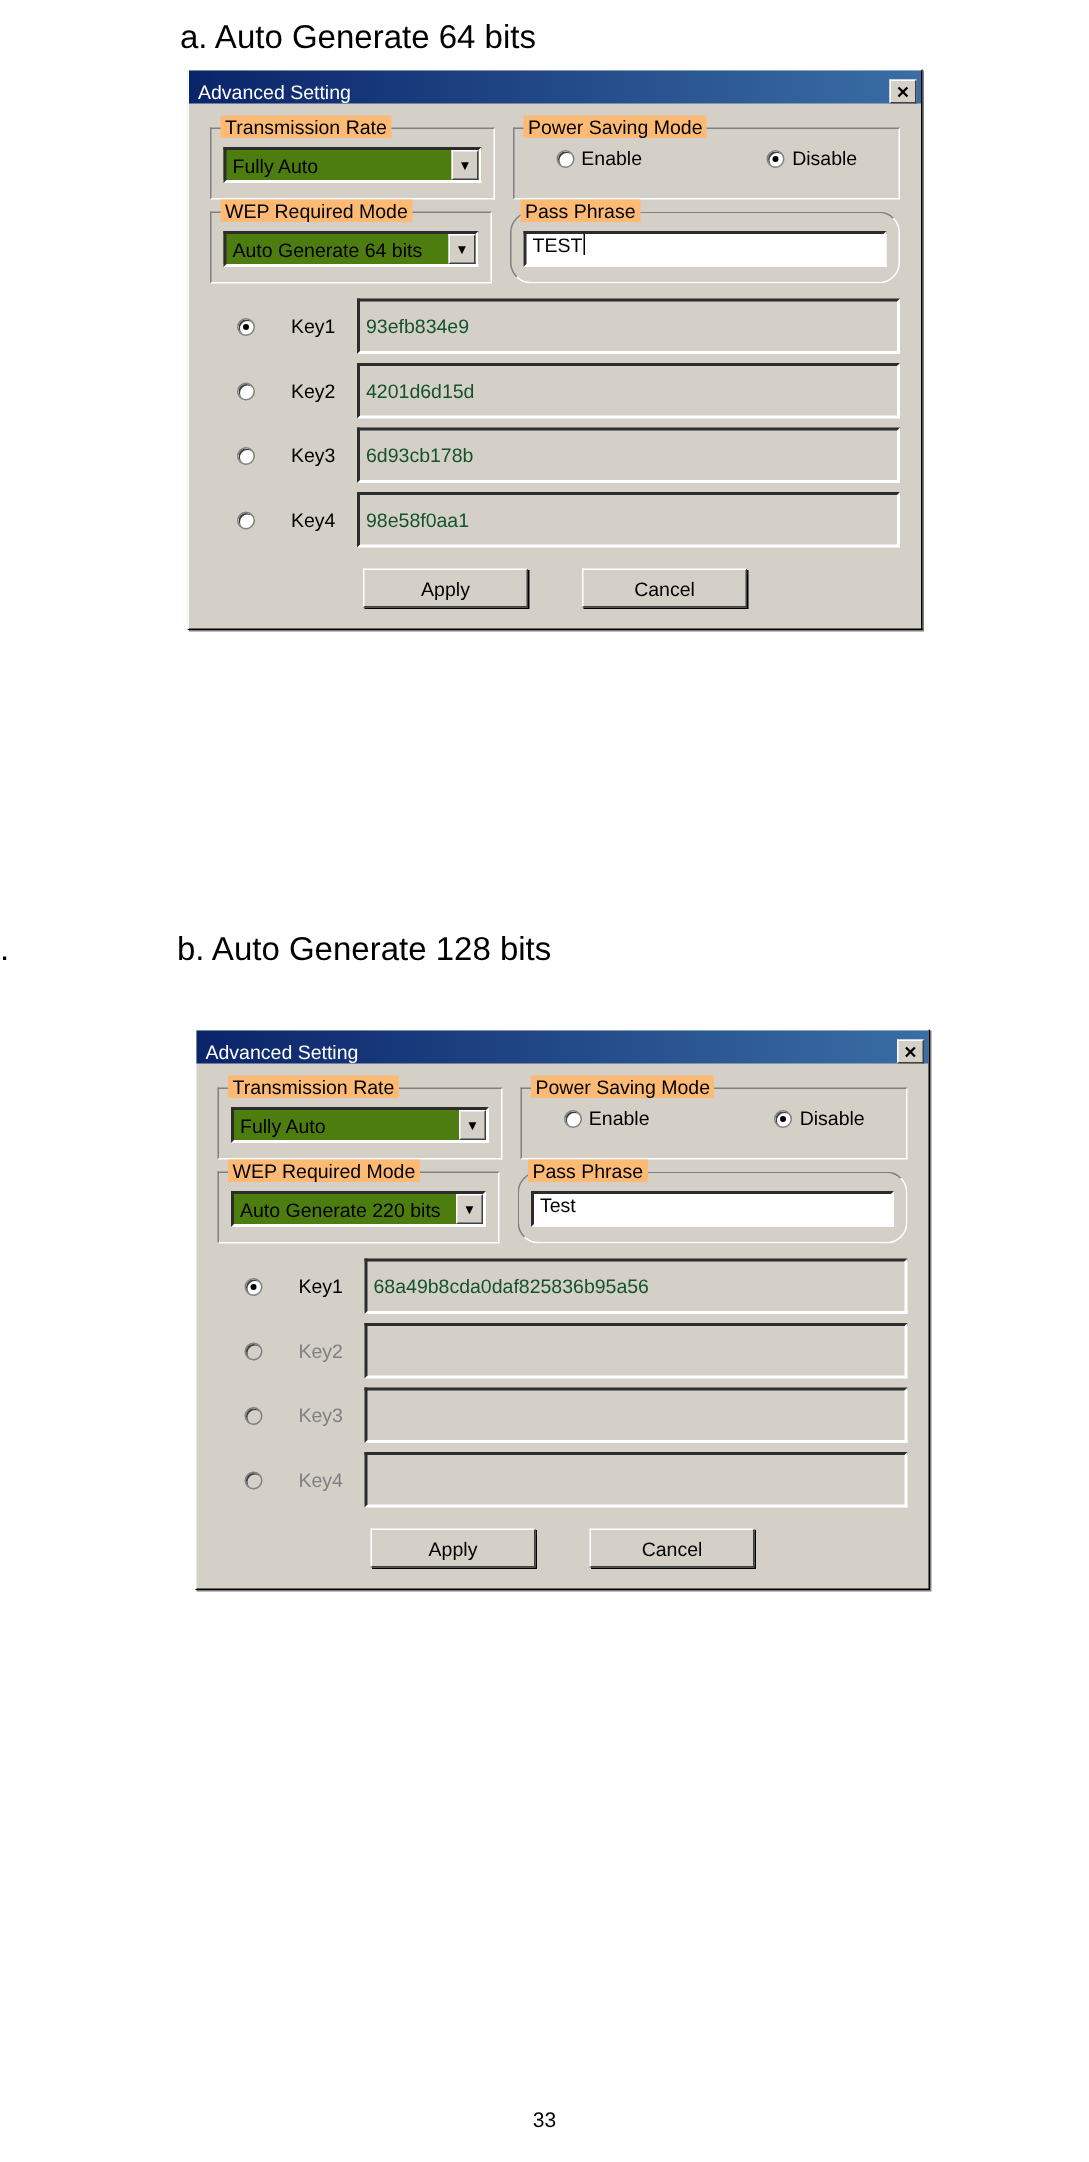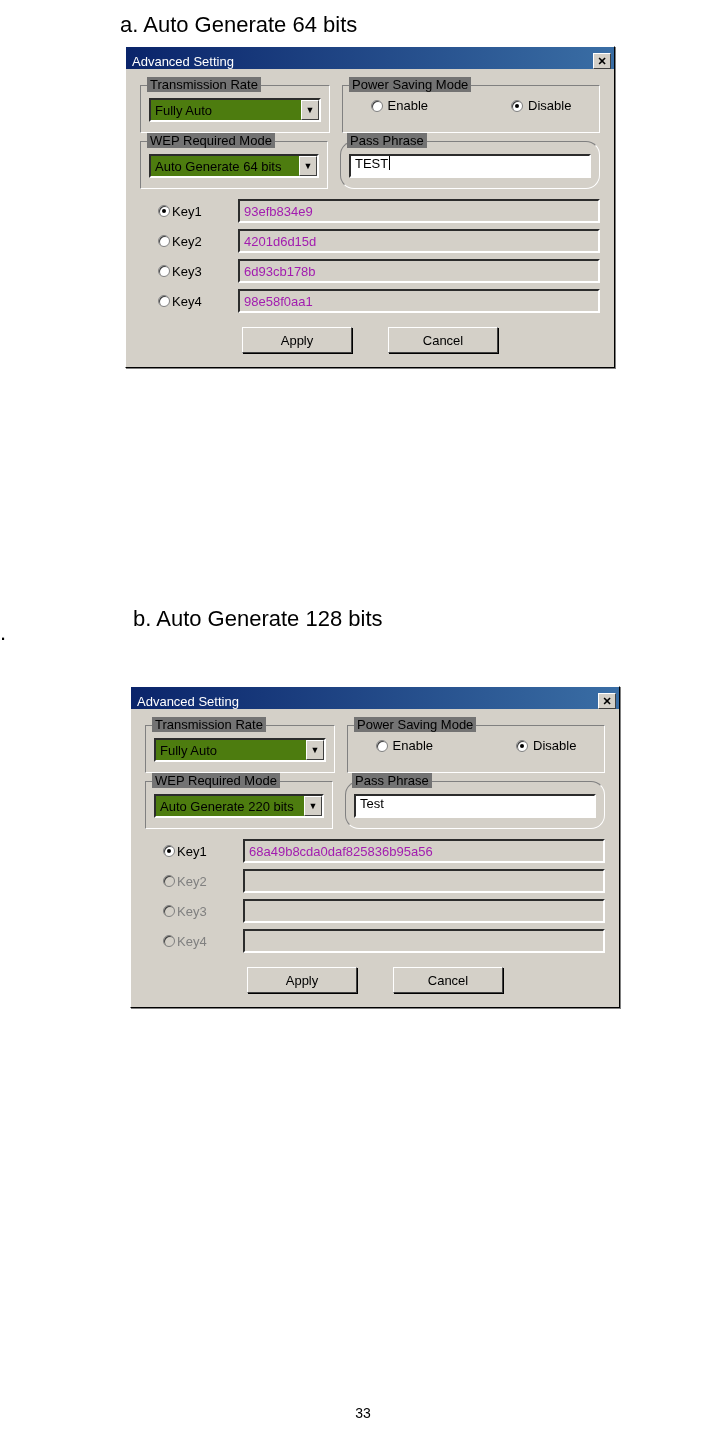--- a/index.html
+++ b/index.html
@@ -74,21 +74,21 @@
       border-right-color: #fff;
       border-bottom-color: #fff;
       position: relative;
       padding: 12px 8px 10px 8px;
       margin-top: 8px;
     }
     .fieldset .legend {
       position: absolute;
       top: -9px;
       left: 6px;
-      background: #737373;
+      background: #fdba74;
       padding: 0 3px;
       font-size: 13px;
     }
     .fs-trans { width: 190px; }
     .fs-power { flex: 1; }
     .fs-wep { width: 188px; }
     .fs-pass { flex: 1; border-radius: 14px; }
     .dropdown {
       display: flex;
       height: 24px;
@@ -171,35 +171,35 @@
     }
     .key-row {
       display: flex;
       align-items: center;
       gap: 8px;
     }
     .key-radio-col {
       width: 90px;
       display: flex;
       align-items: center;
-      gap: 2px;
+      gap: 24px;
       padding-left: 18px;
     }
     .key-input {
       flex: 1;
-      height: 24px;
+      height: 37px;
       border: 2px inset #fff;
       border-top-color: #808080;
       border-left-color: #808080;
       background: #d4d0c8;
       padding: 0 4px;
       display: flex;
       align-items: center;
       font-size: 13px;
-      color: #a21caf;
+      color: #14532d;
     }
     .btn-row {
       margin-top: 14px;
       display: flex;
       justify-content: center;
       gap: 36px;
     }
     .win-btn {
       width: 110px;
       height: 26px;
@@ -220,21 +220,21 @@
       background: #000;
       vertical-align: middle;
       margin-left: 1px;
     }
   </style>
 </head>
 <body>
 
 <div class="doc-label" style="left:120px; top:12px;">a. Auto Generate 64 bits</div>
 <div class="doc-label" style="left:0px; top:620px; font-size:22px;">.</div>
-<div class="doc-label" style="left:118px; top:606px;margin-left:15px;">b. Auto Generate 128 bits</div>
+<div class="doc-label" style="left:118px; top:620px;">b. Auto Generate 128 bits</div>
 <div class="page-number">33</div>
 
 <div class="dialog" style="left:125px; top:46px;">
   <div class="titlebar">
     <span>Advanced Setting</span>
     <div class="close-btn">✕</div>
   </div>
   <div class="dialog-body">
     <div class="top-row">
       <div class="fieldset fs-trans">

